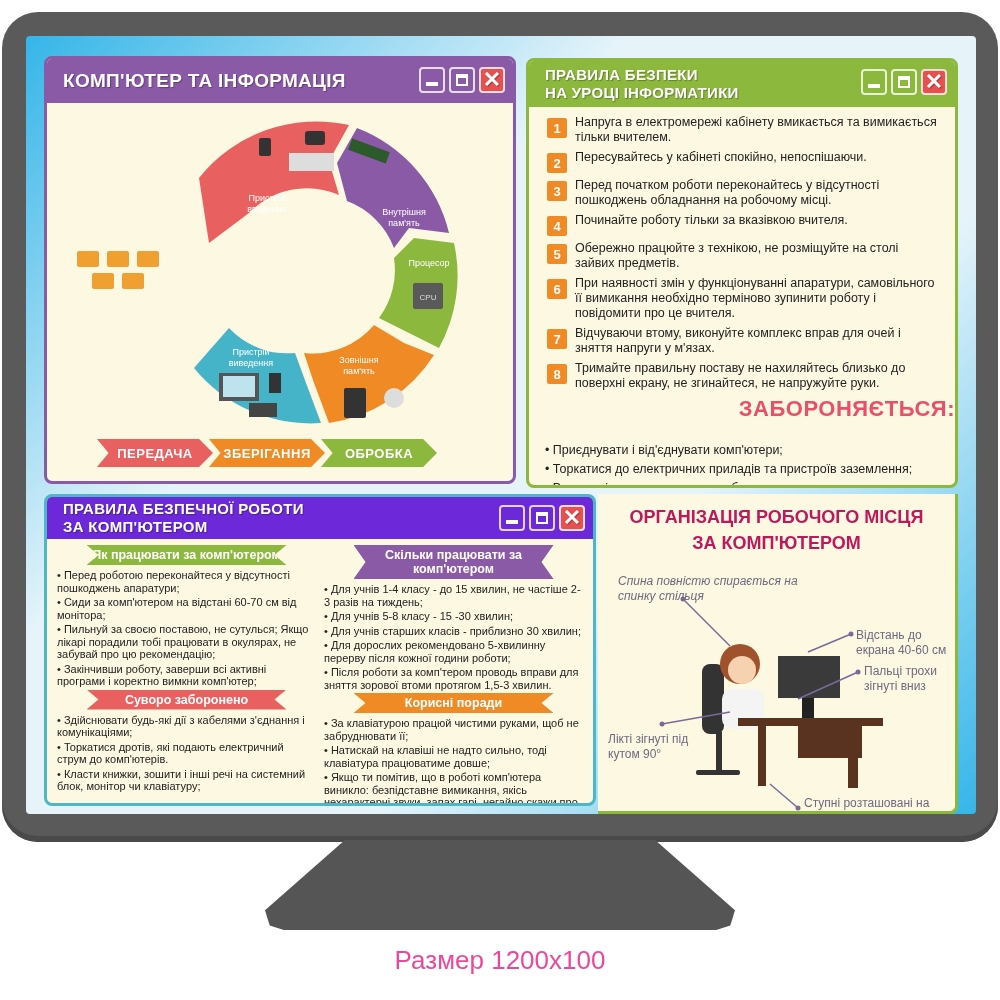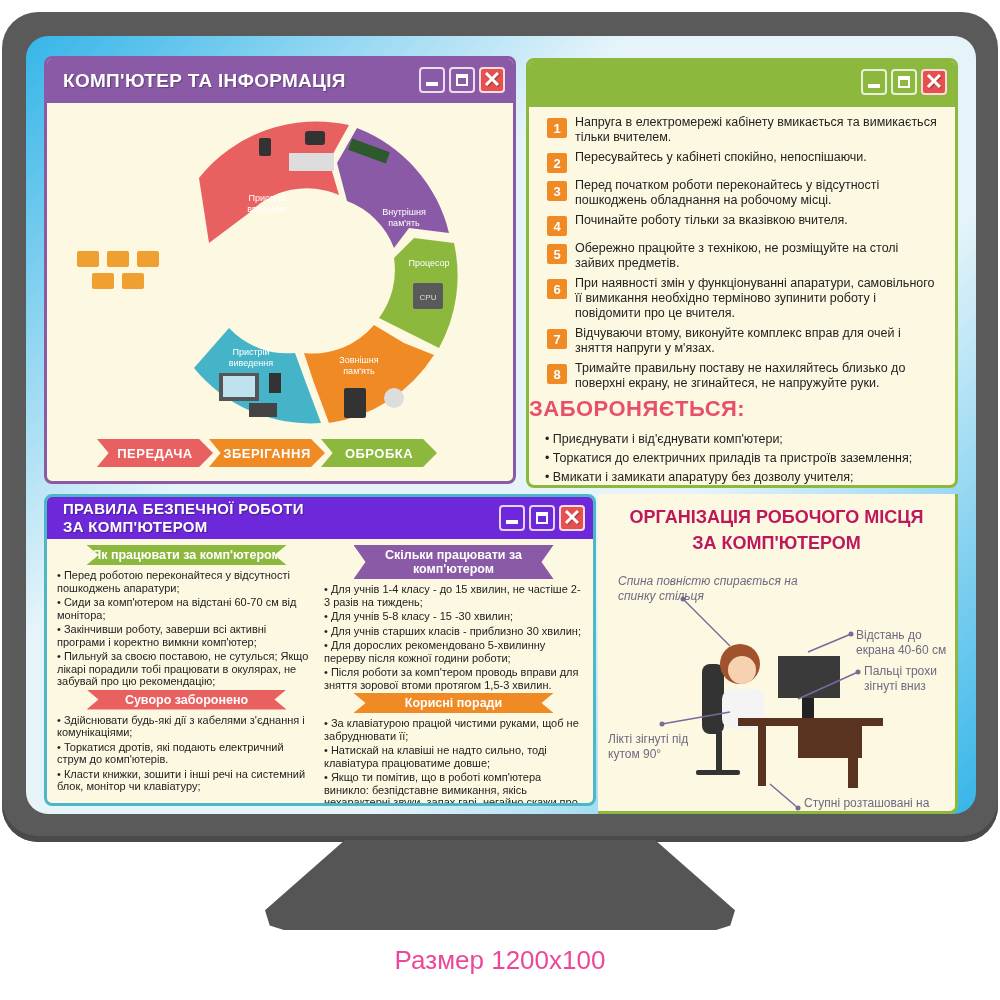--- a/index.html
+++ b/index.html
@@ -1,19 +1,19 @@
 <!DOCTYPE html>
 <html><head>
 <meta charset="utf-8">
 <style>
   * { box-sizing: border-box; margin: 0; padding: 0; }
   body { width: 1000px; height: 1000px; background: #ffffff; position: relative; overflow: hidden; font-family: "Liberation Sans", sans-serif; }
 
   .monitor { position: absolute; left: 2px; top: 12px; width: 996px; height: 830px; background: #5a5a5a; border-radius: 36px; box-shadow: inset 0 -6px 0 #4a4a4a; }
-  .screen { position: absolute; left: 24px; top: 24px; width: 950px; height: 778px; border-radius: 22px; background: linear-gradient(135deg, #35b5e8 0%, #e6f4fa 35%, #e6f4fa 65%, #35b5e8 100%); overflow: hidden; }
+  .screen { position: absolute; left: 24px; top: 24px; width: 950px; height: 778px; border-radius: 4px; background: linear-gradient(135deg, #35b5e8 0%, #e6f4fa 35%, #e6f4fa 65%, #35b5e8 100%); overflow: hidden; }
   .stand { position: absolute; left: 265px; top: 840px; width: 470px; height: 90px; background: #555; clip-path: polygon(17% 0, 83% 0, 100% 78%, 99% 95%, 96% 100%, 4% 100%, 1% 95%, 0 78%); }
   .caption { position: absolute; left: 0; width: 1000px; top: 945px; text-align: center; font-size: 26px; color: #ec4899; font-family: "Liberation Sans", sans-serif; }
 
   .win { position: absolute; border-radius: 8px; overflow: hidden; background: #fdf8e1; }
   .win-title { height: 46px; color: #fff; font-weight: bold; display: flex; align-items: center; padding-left: 16px; text-shadow: 1px 1px 1px rgba(0,0,0,0.3); letter-spacing: 0.3px; }
   .win-btns { position: absolute; right: 8px; top: 8px; display: flex; gap: 4px; }
   .wbtn { width: 26px; height: 26px; border: 2px solid rgba(255,255,255,0.8); border-radius: 4px; position: relative; display: flex; align-items: center; justify-content: center; }
   .wbtn.min::after { content: ""; position: absolute; left: 5px; right: 5px; bottom: 5px; height: 4px; background: #fff; }
   .wbtn.max::after { content: ""; position: absolute; left: 5px; right: 5px; top: 5px; bottom: 5px; border: 2px solid #fff; border-top-width: 4px; }
   .wbtn.close { background: #e6504f; color: #fff; font-size: 22px; font-weight: bold; line-height: 1; }
@@ -25,21 +25,21 @@
   .stages { position: absolute; left: 50px; bottom: 14px; display: flex; }
   .stage { height: 28px; width: 116px; color: #fff; font-weight: bold; font-size: 13px; display: flex; align-items: center; justify-content: center; clip-path: polygon(0 0, 88% 0, 100% 50%, 88% 100%, 0 100%, 10% 50%); margin-right: -4px; letter-spacing: 0.5px; }
 
   
   #w2 { left: 500px; top: 22px; width: 432px; height: 430px; border: 3px solid #8cb83d; }
   #w2 .win-title { background: #8cb83d; font-size: 15px; line-height: 18px; height: 46px; }
   .rules { padding: 8px 14px 0 18px; }
   .rule { display: flex; align-items: flex-start; margin-bottom: 5px; }
   .rule .num { flex: 0 0 20px; height: 20px; background: #f08a24; color: #fff; font-weight: bold; font-size: 13px; display: flex; align-items: center; justify-content: center; margin-right: 8px; margin-top: 3px; border-radius: 2px; }
   .rule .txt { font-size: 12.5px; line-height: 15px; color: #222; }
-  .forbid-title { text-align: left; color: #e8506a; font-weight: bold; font-size: 22px; margin: 4px 0 8px; letter-spacing: 0.5px; }
+  .forbid-title { text-align: right; color: #e8506a; font-weight: bold; font-size: 22px; margin: 4px 0 19px; letter-spacing: 0.5px; }
   .forbid-list { padding-left: 16px; }
   .forbid-list div { font-size: 12.5px; line-height: 19px; color: #222; }
 
   
   #w3 { left: 18px; top: 458px; width: 552px; height: 312px; border: 3px solid #4cb8c7; }
   #w3 .win-title { background: #6d28d9; font-size: 15px; line-height: 18px; height: 42px; }
   .cols { display: flex; padding: 4px 10px 0 10px; gap: 8px; }
   .col { flex: 1; }
   .ribbon { margin: 2px auto 4px; width: 200px; color: #fff; font-weight: bold; font-size: 12.5px; line-height: 14px; text-align: center; padding: 3px 0; clip-path: polygon(0 0, 100% 0, 94% 50%, 100% 100%, 0 100%, 6% 50%); }
   .col-item { font-size: 11px; line-height: 12.5px; color: #222; margin-bottom: 2px; }
@@ -105,20 +105,24 @@
       </svg>
       <div class="stages">
         <div class="stage" style="background:#e8605f">ПЕРЕДАЧА</div>
         <div class="stage" style="background:#f08a24">ЗБЕРІГАННЯ</div>
         <div class="stage" style="background:#8cb83d">ОБРОБКА</div>
       </div>
     </div>
 
     <div class="win" id="w2">
       <div class="win-title">
+        <div>
+          <div>ПРАВИЛА БЕЗПЕКИ</div>
+          <div>НА УРОЦІ ІНФОРМАТИКИ</div>
+        </div>
         <div class="win-btns">
           <div class="wbtn min"></div>
           <div class="wbtn max"></div>
           <div class="wbtn close">✕</div>
         </div>
       </div>
       <div class="rules">
         <div class="rule">
             <span class="num">1</span>
             <span class="txt">Напруга в електромережі кабінету вмикається та вимикається тільки вчителем.</span>
@@ -171,22 +175,22 @@
           <div class="wbtn min"></div>
           <div class="wbtn max"></div>
           <div class="wbtn close">✕</div>
         </div>
       </div>
       <div class="cols">
         <div class="col">
           <div class="ribbon" style="background:#8cb83d">Як працювати за комп'ютером</div>
           <div class="col-item">• Перед роботою переконайтеся у відсутності пошкоджень апаратури;</div>
           <div class="col-item">• Сиди за комп'ютером на відстані 60-70 см від монітора;</div>
+          <div class="col-item">• Пильнуй за своєю поставою, не сутулься; Якщо лікарі порадили тобі працювати в окулярах, не забувай про цю рекомендацію;</div>
           <div class="col-item">• Закінчивши роботу, заверши всі активні програми і коректно вимкни комп'ютер;</div>
-          <div class="col-item">• Пильнуй за своєю поставою, не сутулься; Якщо лікарі порадили тобі працювати в окулярах, не забувай про цю рекомендацію;</div>
           <div class="ribbon" style="background:#e8605f">Суворо заборонено</div>
           <div class="col-item">• Здійснювати будь-які дії з кабелями з'єднання і комунікаціями;</div>
           <div class="col-item">• Торкатися дротів, які подають електричний струм до комп'ютерів.</div>
           <div class="col-item">• Класти книжки, зошити і інші речі на системний блок, монітор чи клавіатуру;</div>
         </div>
         <div class="col">
           <div class="ribbon" style="background:#8a5aa6">Скільки працювати за комп'ютером</div>
           <div class="col-item">• Для учнів 1-4 класу - до 15 хвилин, не частіше 2-3 разів на тиждень;</div>
           <div class="col-item">• Для учнів 5-8 класу - 15 -30 хвилин;</div>
           <div class="col-item">• Для учнів старших класів - приблизно 30 хвилин;</div>

